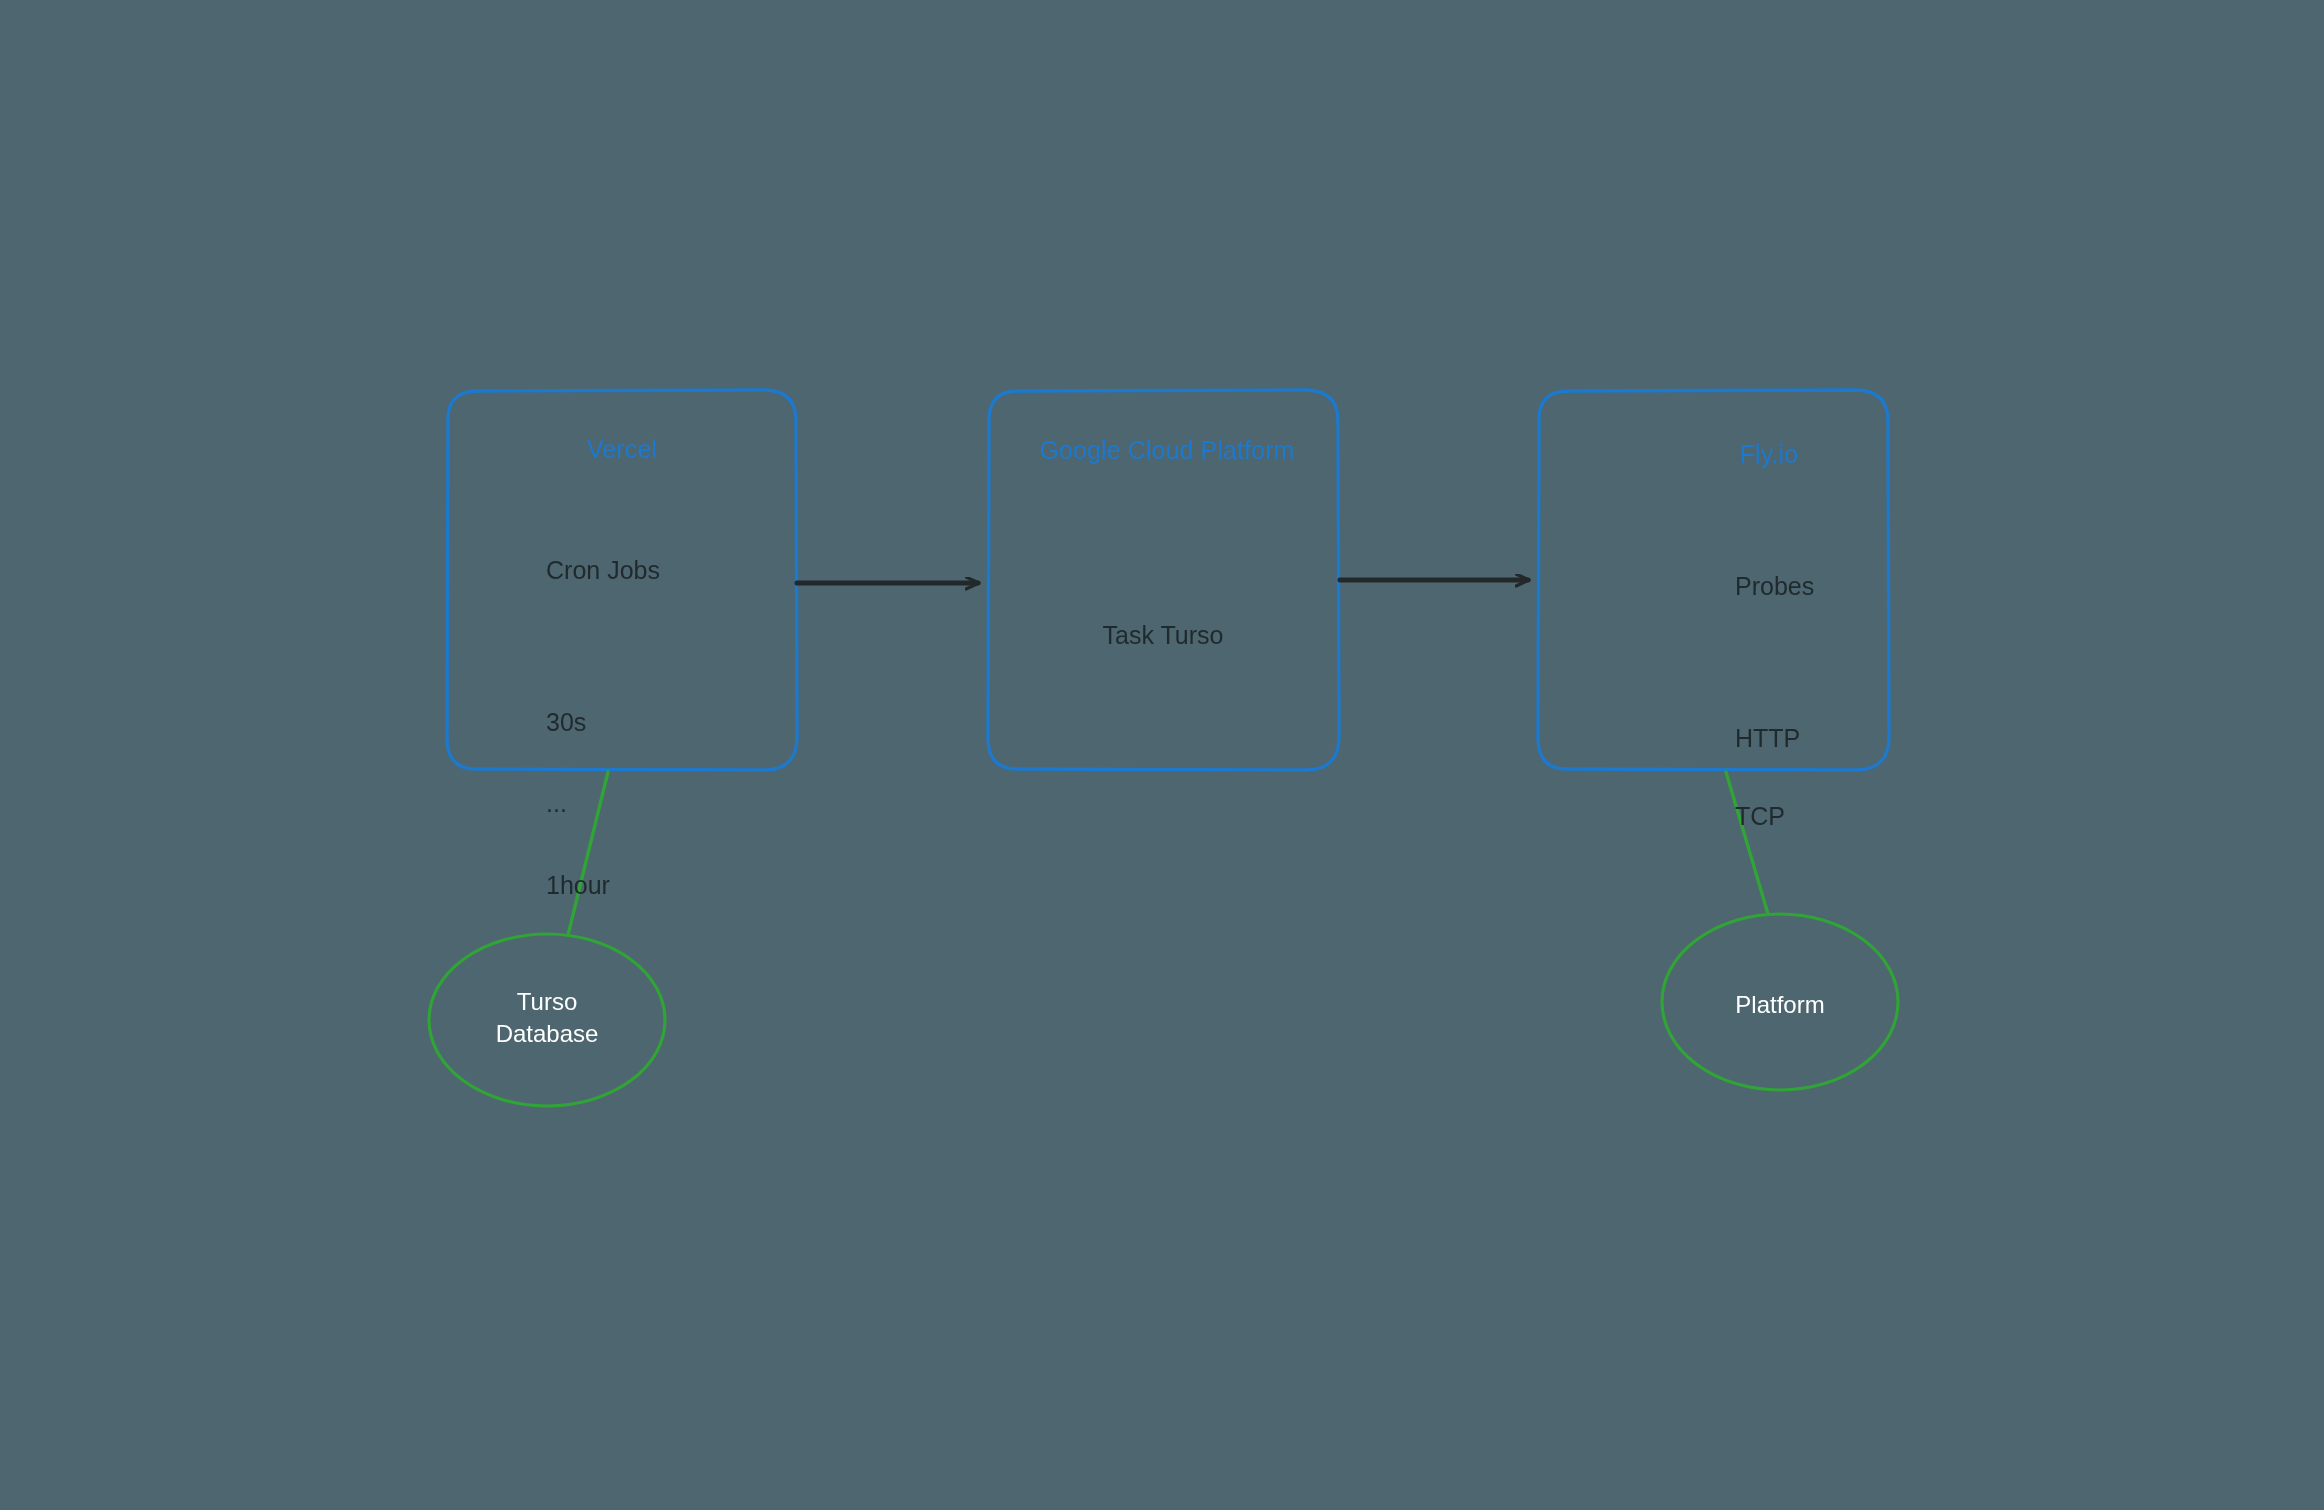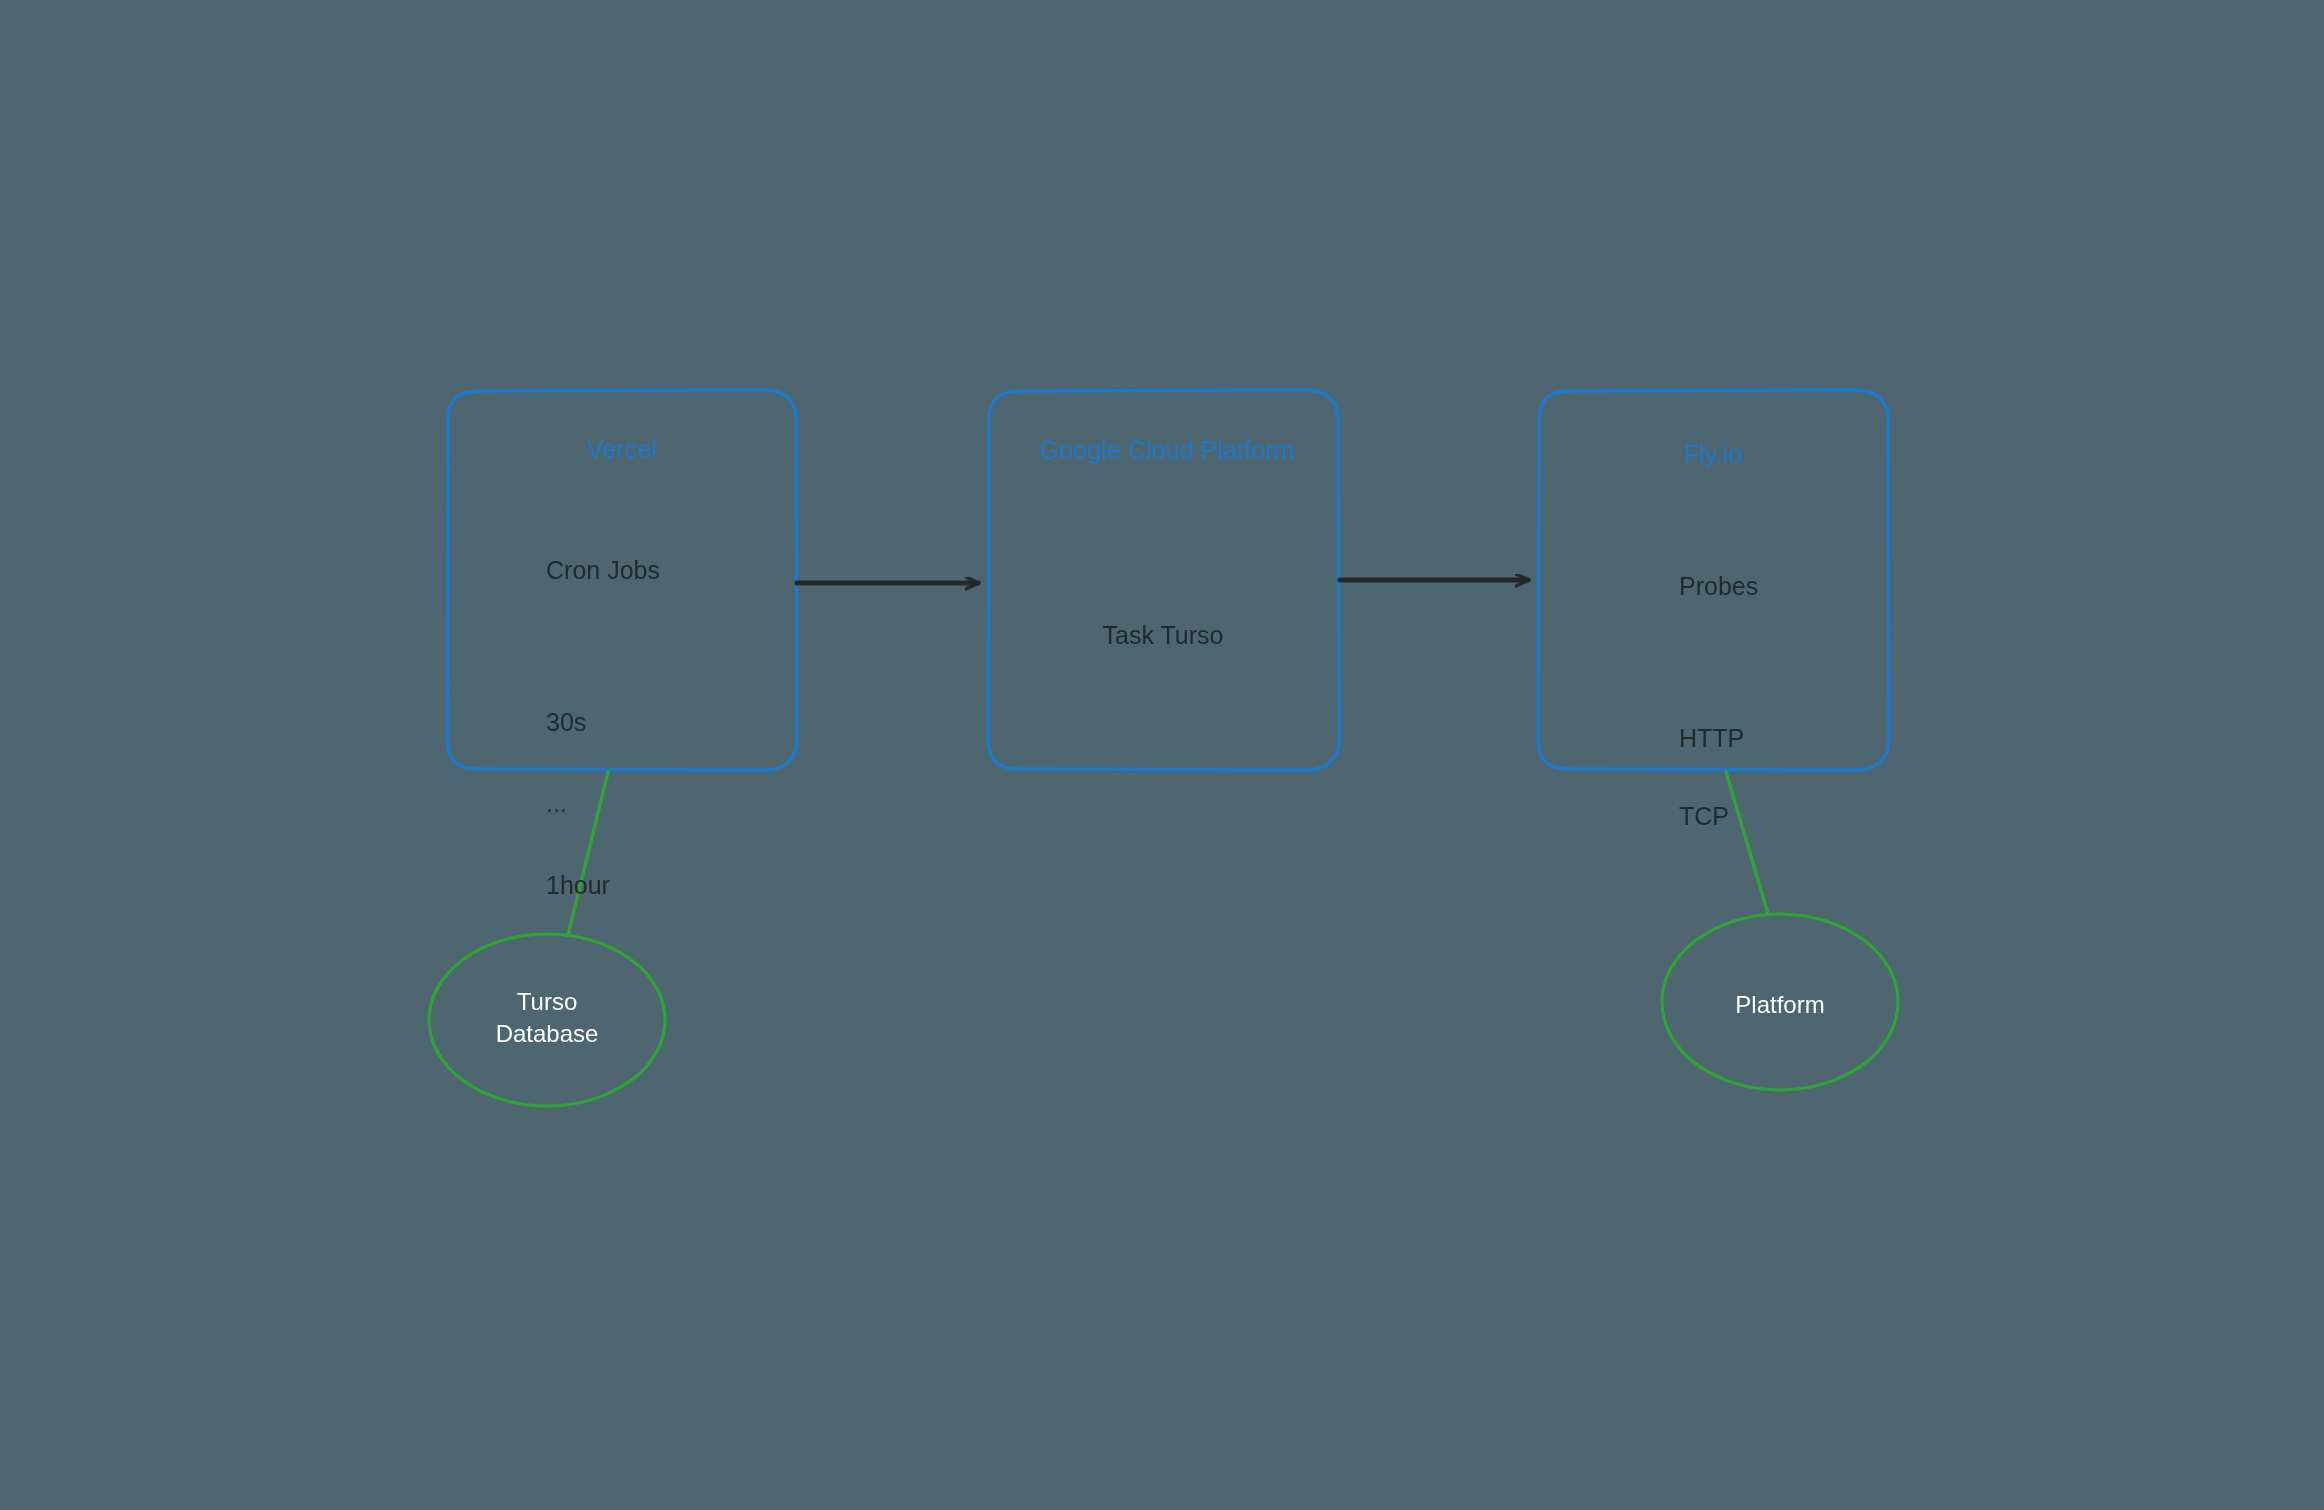--- a/index.html
+++ b/index.html
@@ -120,21 +120,21 @@
     </div>
   </div>
 
   <div class="node-box" style="left:988px; top:390px; width:350px; height:380px;">
     <div class="node-title" style="top:46px;margin-left:8px;">Google Cloud Platform</div>
     <div class="node-body" style="left:0; right:0; top:183px; text-align:center;">
       <span class="body-line">Task Turso</span>
     </div>
   </div>
 
-  <div class="node-box" style="left:1538px; top:390px; width:350px; height:469px;padding-left:29px;">
+  <div class="node-box" style="left:1594px; top:390px; width:350px; height:469px;padding-left:29px;">
     <div class="node-title" style="top:50px;">Fly.io</div>
     <div class="node-body" style="left:141px; top:134px;">
       <span class="body-line">Probes</span>
       <span class="body-gap"></span>
       <span class="body-line">HTTP</span>
       <span class="body-line" style="line-height:1.2;">TCP</span>
     </div>
   </div>
 
   <div class="node-box" style="left:429px; top:934px; width:236px; height:172px;">

